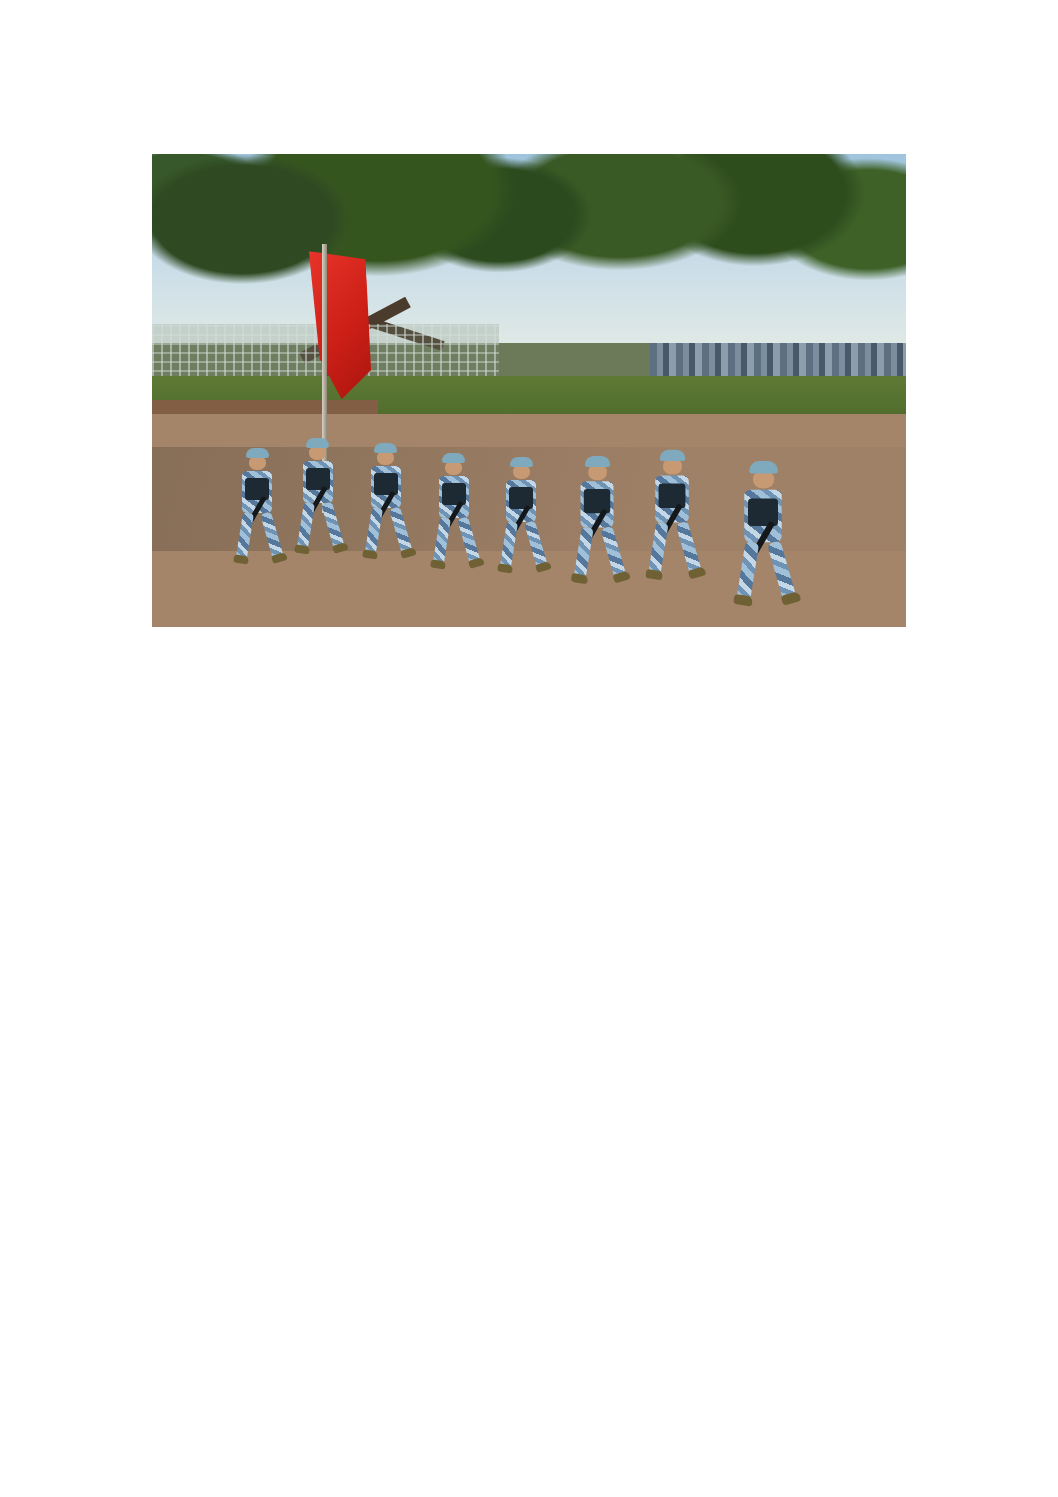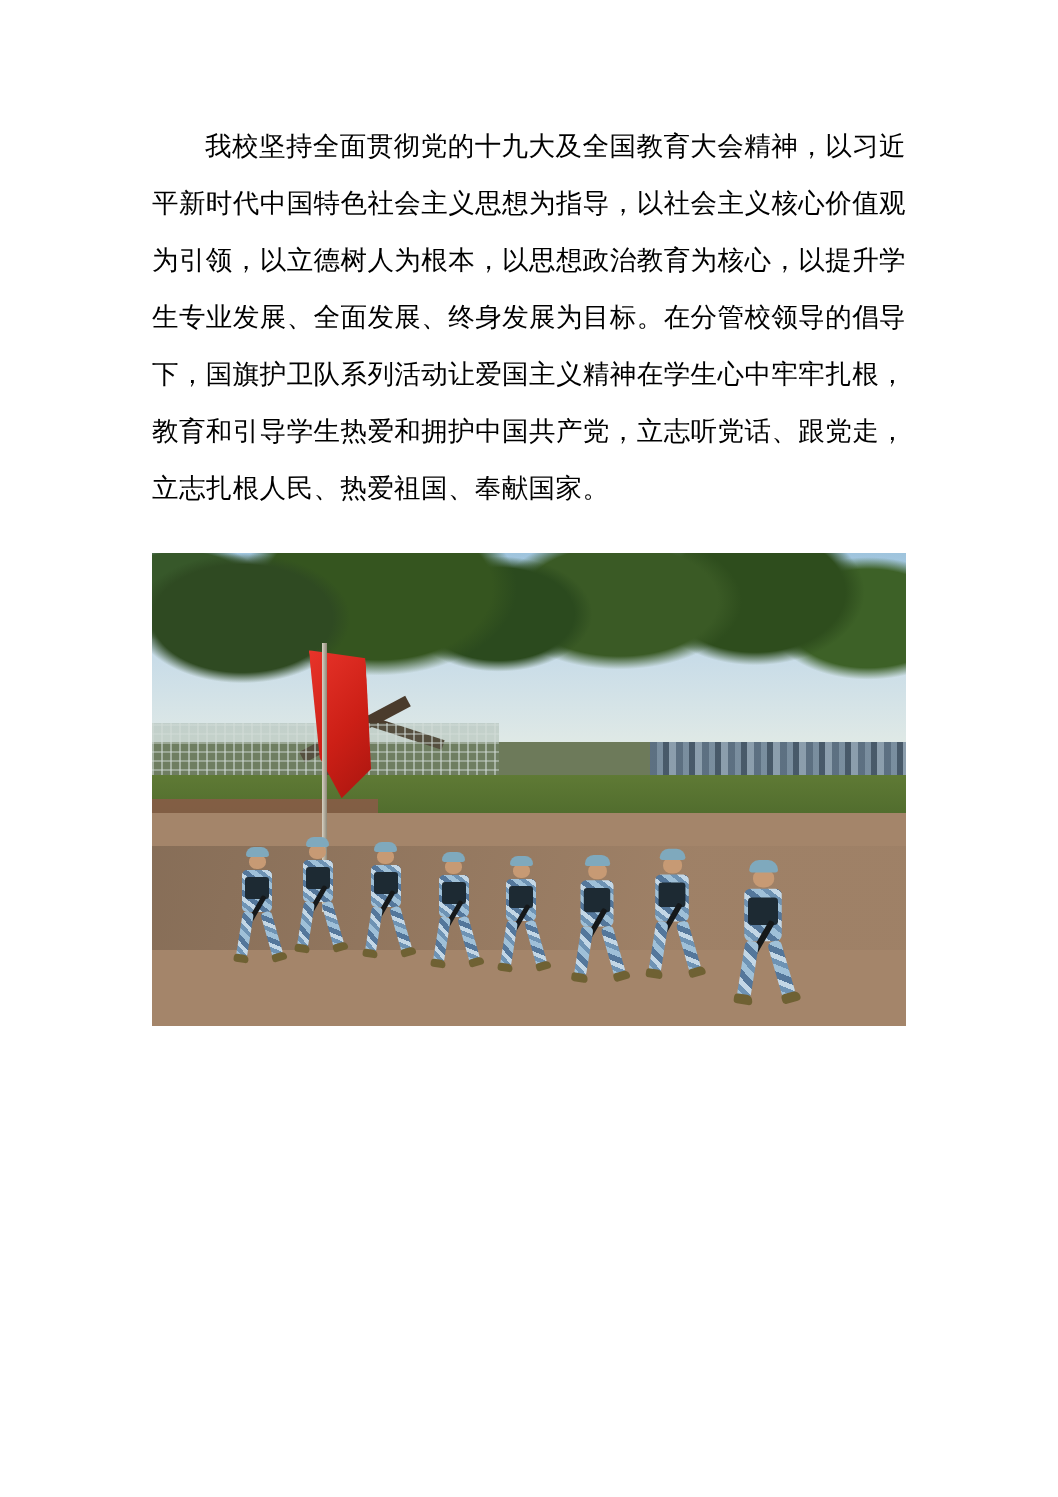--- a/index.html
+++ b/index.html
@@ -249,21 +249,20 @@
     transform: rotate(-60deg);
     border-radius: 2px;
   }
 </style>
 </head>
 <body>
 
 <div class="page">
   <div class="doc-body">
 
-    <p class="para">我校坚持全面贯彻党的十九大及全国教育大会精神，以习近平新时代中国特色社会主义思想为指导，以社会主义核心价值观为引领，以立德树人为根本，以思想政治教育为核心，以提升学生专业发展、全面发展、终身发展为目标。在分管校领导的倡导下，国旗护卫队系列活动让爱国主义精神在学生心中牢牢扎根，教育和引导学生热爱和拥护中国共产党，立志听党话、跟党走，立志扎根人民、热爱祖国、奉献国家。</p>
 
     <div class="figure-block">
       <div class="photo">
         <div class="sky"></div>
         <div class="treeline"></div>
         <div class="tree-branch-a"></div>
         <div class="tree-branch-b"></div>
         <div class="tree-trunk"></div>
         <div class="fence"></div>
         <div class="far-crowd"></div>

